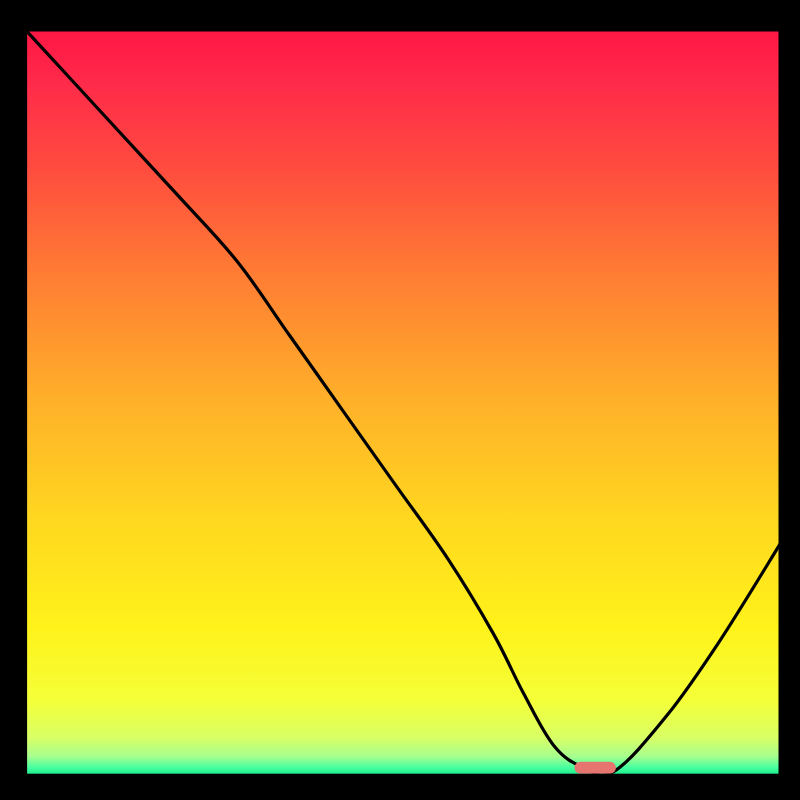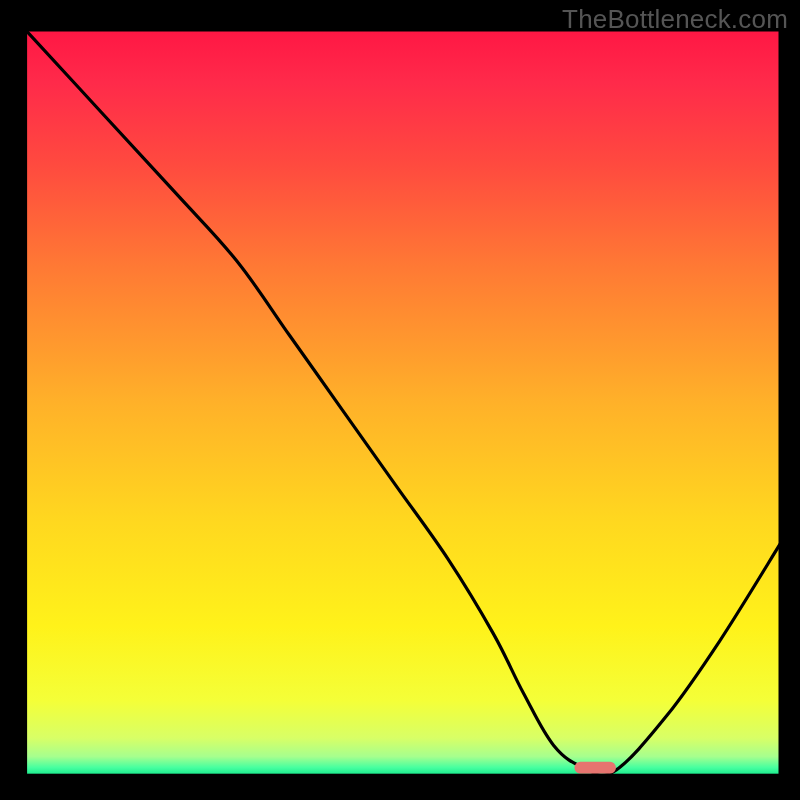--- a/index.html
+++ b/index.html
@@ -31,21 +31,20 @@
     left: 0;
     top: 0;
     width: 800px;
     height: 800px;
   }
 </style>
 </head>
 <body>
 
 <div class="container">
-  <div class="watermark">TheBottleneck.com</div>
 
   <svg class="plot" viewBox="0 0 800 800">
     <defs>
       <linearGradient id="bg-grad" x1="0" y1="0" x2="0" y2="1">
           <stop offset="0%" stop-color="#ff1744"></stop>
           <stop offset="7.000000000000001%" stop-color="#ff2a4a"></stop>
           <stop offset="18%" stop-color="#ff4a3f"></stop>
           <stop offset="32%" stop-color="#ff7a34"></stop>
           <stop offset="50%" stop-color="#ffb129"></stop>
           <stop offset="66%" stop-color="#ffd81f"></stop>

